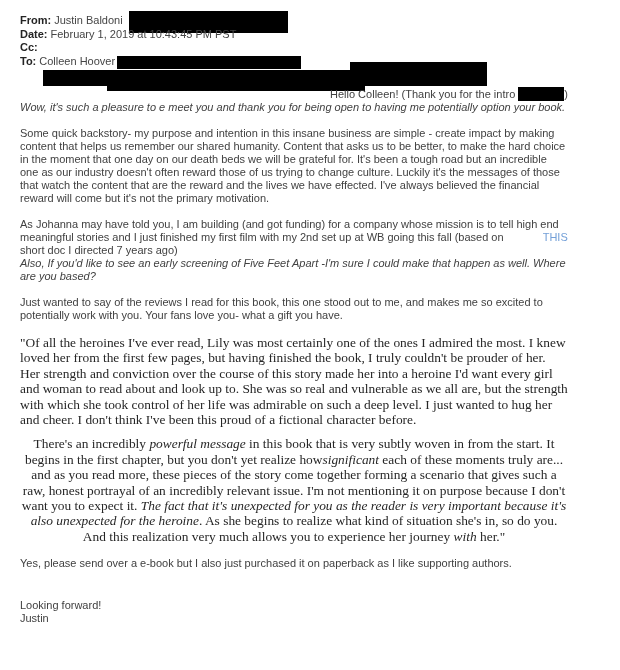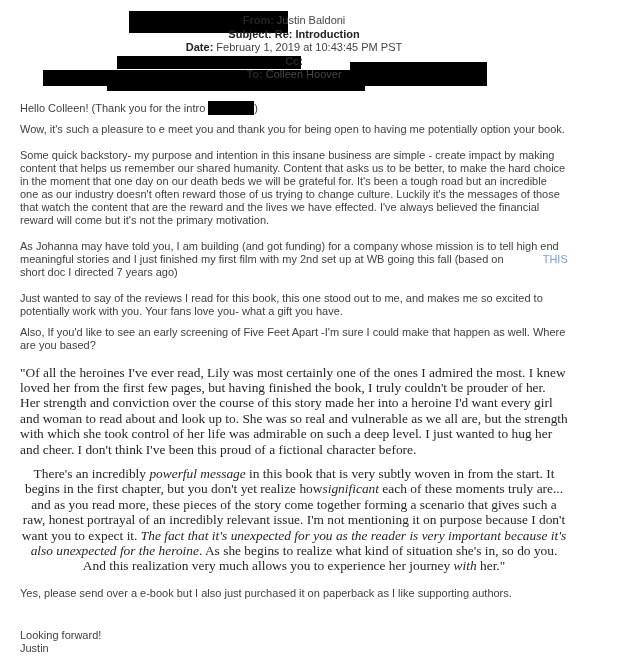--- a/index.html
+++ b/index.html
@@ -2,36 +2,36 @@
 <html><head>
 <meta charset="utf-8">
 <style>
   html,body{margin:0;padding:0;background:#fff;}
   .page{
     position:relative;width:620px;height:670px;background:#ffffff;overflow:hidden;
     font-family:"Liberation Sans",sans-serif;font-size:11px;color:#414141;
   }
   .content{position:absolute;left:20px;top:14px;width:548px;}
   
-  .hline{line-height:13.5px;white-space:nowrap;text-align:center;}
+  .hline{line-height:13.5px;white-space:nowrap;}
   .hlabel{font-weight:bold;color:#242424;}
   .hval{margin-left:3px;color:#454545;}
   .hval.bold{font-weight:bold;color:#242424;}
   
   .redact{position:absolute;background:#000;}
   .redact-a{left:129px;top:11px;width:159px;height:22px;}
   .redact-b{left:117px;top:56px;width:184px;height:13px;}
   .redact-c{left:350px;top:62px;width:137px;height:24px;}
   .redact-d{left:43px;top:70px;width:444px;height:16px;}
   .redact-e{left:107px;top:86px;width:258px;height:5px;}
   .redact-inline{display:inline-block;width:46px;height:14px;background:#000;vertical-align:-3px;}
   
   .para{line-height:13px;margin:13px 0 0 0;}
-  .greeting{margin-top:19px;}
-  .tight{margin-top:8px;}
+  .greeting{margin-top:19px;text-align:right;}
+  .tight{margin-top:0;font-style:italic;}
   .link{color:#74a0d8;text-decoration:none;cursor:pointer;margin-left:36px;}
   .serif{
     font-family:"Liberation Serif","DejaVu Serif",serif;
     font-size:13.4px;line-height:15.4px;color:#262626;
     margin:13px 0 0 0;width:548px;
   }
   .serif.q2{margin-top:9px;text-align:center;}
   .it{font-style:italic;}
   .closing{margin-top:29px;}
   .sig{margin-top:0;}
@@ -47,44 +47,41 @@
   <div class="redact redact-d"></div>
   <div class="redact redact-e"></div>
 
   <div class="content">
 
     <div>
       <div class="hline">
         <span class="hlabel">From:</span><span class="hval">Justin Baldoni</span>
       </div>
       <div class="hline">
-        <span class="hlabel">Subject:</span><span class="hval bold">Re: Introduction</span>
-      </div>
-      <div class="hline">
         <span class="hlabel">Date:</span><span class="hval">February 1, 2019 at 10:43:45 PM PST</span>
       </div>
       <div class="hline">
         <span class="hlabel">Cc:</span>
       </div>
       <div class="hline">
         <span class="hlabel">To:</span><span class="hval">Colleen Hoover</span>
       </div>
     </div>
 
     <p class="para greeting"><span>Hello Colleen! (Thank you for the intro </span><span class="redact-inline"></span><span>)</span></p>
 
     <p class="para tight">Wow, it's such a pleasure to e meet you and thank you for being open to having me potentially option your book.</p>
 
     <p class="para">Some quick backstory- my purpose and intention in this insane business are simple - create impact by making content that helps us remember our shared humanity. Content that asks us to be better, to make the hard choice in the moment that one day on our death beds we will be grateful for. It's been a tough road but an incredible one as our industry doesn't often reward those of us trying to change culture. Luckily it's the messages of those that watch the content that are the reward and the lives we have effected. I've always believed the financial reward will come but it's not the primary motivation.</p>
 
     <p class="para"><span>As Johanna may have told you, I am building (and got funding) for a company whose mission is to tell high end meaningful stories and I just finished my first film with my 2nd set up at WB going this fall (based on </span><a class="link">THIS</a><span> short doc I directed 7 years ago)</span></p>
 
+    <p class="para tight">Also, If you'd like to see an early screening of Five Feet Apart -I'm sure I could make that happen as well. Where are you based?</p>
+
     <p class="para">Just wanted to say of the reviews I read for this book, this one stood out to me, and makes me so excited to potentially work with you. Your fans love you- what a gift you have.</p>
-
-    <p class="para tight">Also, If you'd like to see an early screening of Five Feet Apart -I'm sure I could make that happen as well. Where are you based?</p>
 
     <p class="serif">"Of all the heroines I've ever read, Lily was most certainly one of the ones I admired the most. I knew loved her from the first few pages, but having finished the book, I truly couldn't be prouder of her. Her strength and conviction over the course of this story made her into a heroine I'd want every girl and woman to read about and look up to. She was so real and vulnerable as we all are, but the strength with which she took control of her life was admirable on such a deep level. I just wanted to hug her and cheer. I don't think I've been this proud of a fictional character before.</p>
 
     <p class="serif q2"><span>There's an incredibly </span><span class="it">powerful message</span><span> in this book that is very subtly woven in from the start. It begins in the first chapter, but you don't yet realize how</span><span class="it">significant</span><span> each of these moments truly are... and as you read more, these pieces of the story come together forming a scenario that gives such a raw, honest portrayal of an incredibly relevant issue. I'm not mentioning it on purpose because I don't want you to expect it. </span><span class="it">The fact that it's unexpected for you as the reader is very important because it's also unexpected for the heroine</span><span>. As she begins to realize what kind of situation she's in, so do you. And this realization very much allows you to experience her journey </span><span class="it">with</span><span> her."</span></p>
 
     <p class="para">Yes, please send over a e-book but I also just purchased it on paperback as I like supporting authors.</p>
 
     <p class="para closing">Looking forward!</p>
     <p class="para sig">Justin</p>
 

